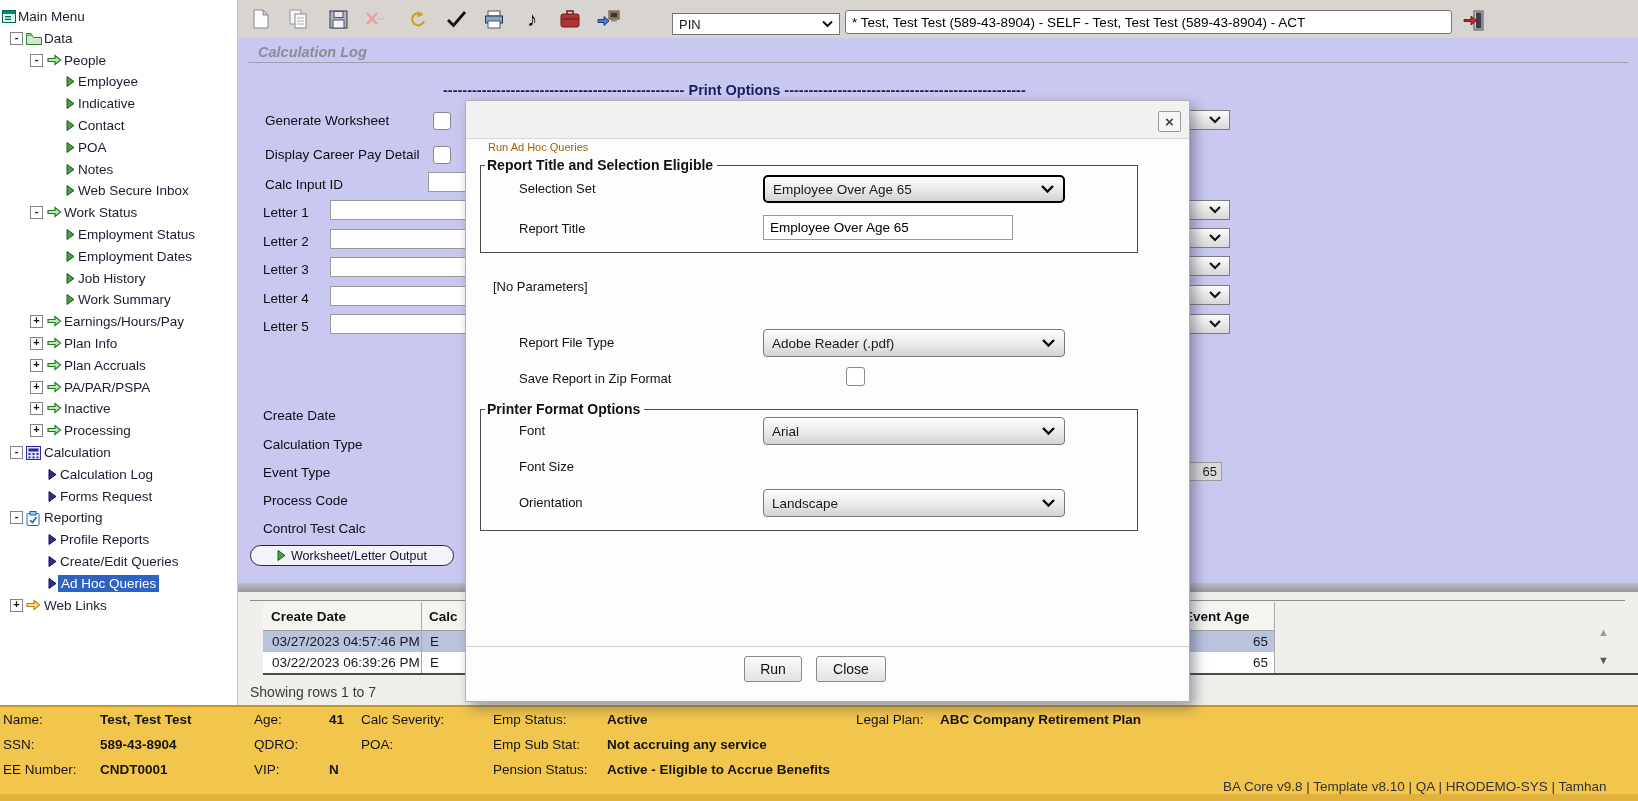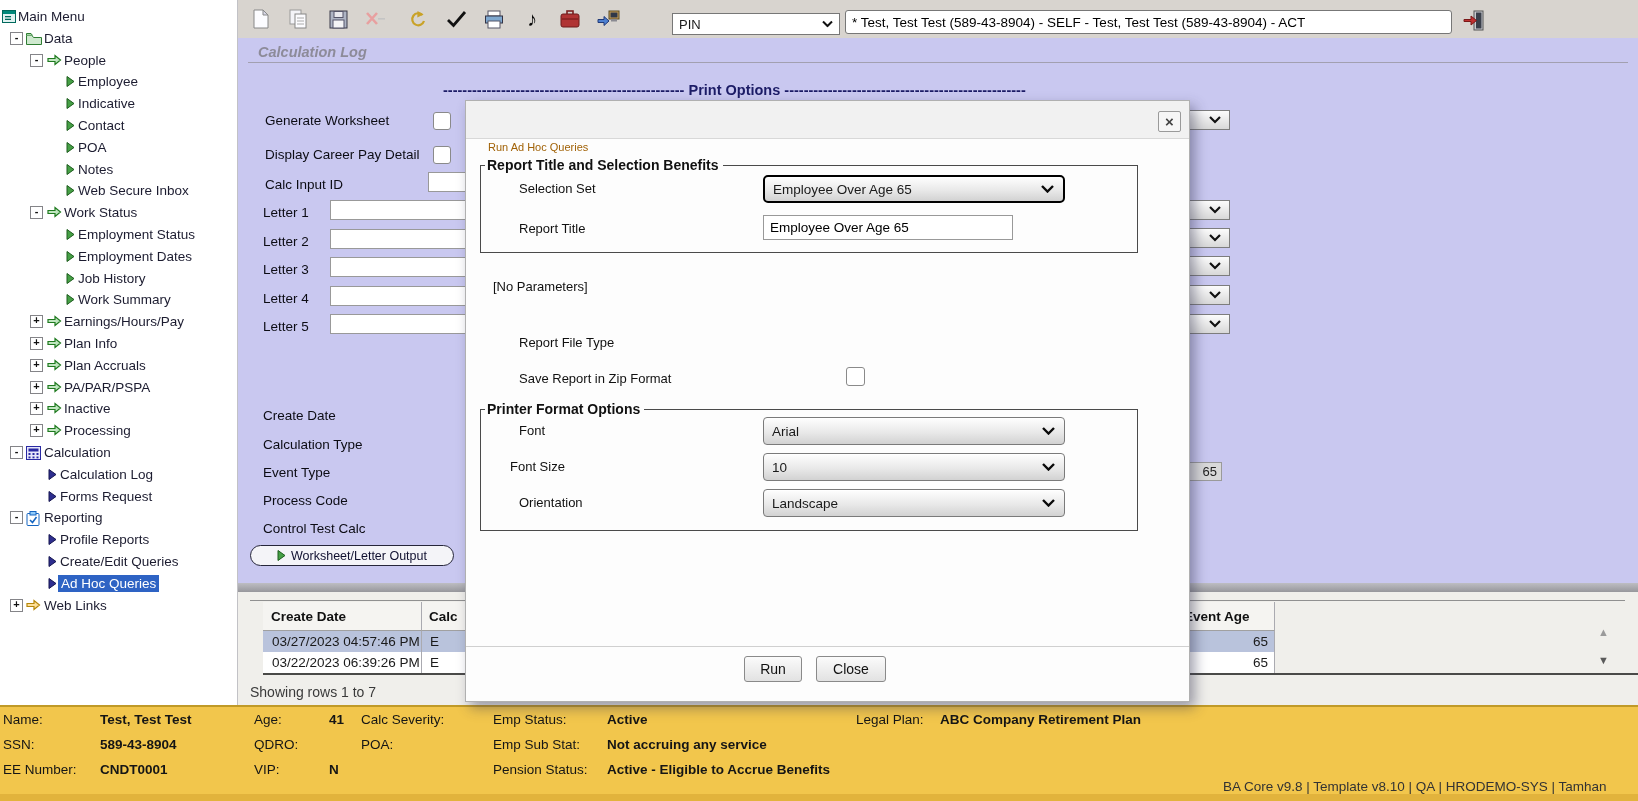--- a/index.html
+++ b/index.html
@@ -464,55 +464,55 @@
 <span class="scrollarrow" style="top:654px;color:#5a5a5a">▼</span>
 <div class="abs" id="grid-footer">Showing rows 1 to 7</div>
 
 <div class="abs" id="dialog">
   <div class="drel" id="dialog-titlebar">
     <div class="drel" id="dialog-title">Run Ad Hoc Queries</div>
   </div>
   <div class="drel" id="dialog-close"><span>×</span></div>
 
   <div class="fs" style="left:14px;top:64px;width:656px;height:86px">
-    <span class="legend">Report Title and Selection Benefits</span>
+    <span class="legend">Report Title and Selection Eligible</span>
   </div>
   <div class="dlabel" style="left:53px;top:80px">Selection Set</div>
   <div class="ddl focused" style="left:297px;top:74px">
     <span>Employee Over Age 65</span>
     <span class="chev-wrap"><svg width="13" height="8">
           <polyline points="1,1 6.5,6.5 12,1" fill="none" stroke="#0a0a0a" stroke-width="2.4"></polyline>
         </svg></span>
   </div>
   <div class="dlabel" style="left:53px;top:120px">Report Title</div>
   <input class="drel" id="report-title-input" value="Employee Over Age 65" style="">
 
   <div class="dlabel" style="left:27px;top:178px">[No Parameters]</div>
 
   <div class="dlabel" style="left:53px;top:234px">Report File Type</div>
+  <div class="ddl" style="left:297px;top:228px">
+    <span>Adobe Reader (.pdf)</span>
+    <span class="chev-wrap"><svg width="13" height="8">
+          <polyline points="1,1 6.5,6.5 12,1" fill="none" stroke="#0a0a0a" stroke-width="2.4"></polyline>
+        </svg></span>
+  </div>
   <div class="dlabel" style="left:53px;top:270px">Save Report in Zip Format</div>
   <div id="zip-checkbox"></div>
 
   <div class="fs" style="left:14px;top:308px;width:656px;height:120px">
     <span class="legend">Printer Format Options</span>
   </div>
   <div class="dlabel" style="left:53px;top:322px">Font</div>
   <div class="ddl" style="left:297px;top:316px">
     <span>Arial</span>
     <span class="chev-wrap"><svg width="13" height="8">
           <polyline points="1,1 6.5,6.5 12,1" fill="none" stroke="#0a0a0a" stroke-width="2.4"></polyline>
         </svg></span>
   </div>
-  <div class="dlabel" style="left:44px;top:358px">Font Size</div>
-  <div class="ddl" style="left:297px;top:352px">
-    <span>10</span>
-    <span class="chev-wrap"><svg width="13" height="8">
-          <polyline points="1,1 6.5,6.5 12,1" fill="none" stroke="#0a0a0a" stroke-width="2.4"></polyline>
-        </svg></span>
-  </div>
+  <div class="dlabel" style="left:53px;top:358px">Font Size</div>
   <div class="dlabel" style="left:53px;top:394px">Orientation</div>
   <div class="ddl" style="left:297px;top:388px">
     <span>Landscape</span>
     <span class="chev-wrap"><svg width="13" height="8">
           <polyline points="1,1 6.5,6.5 12,1" fill="none" stroke="#0a0a0a" stroke-width="2.4"></polyline>
         </svg></span>
   </div>
 
   <div class="drel" id="dialog-divider"></div>
   <div class="dbtn" style="left:278px;width:58px">Run</div>

